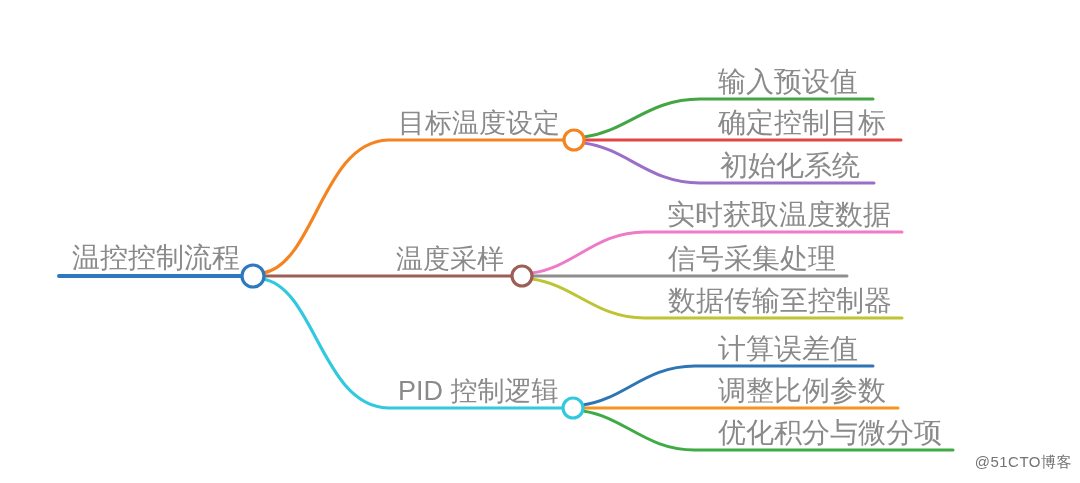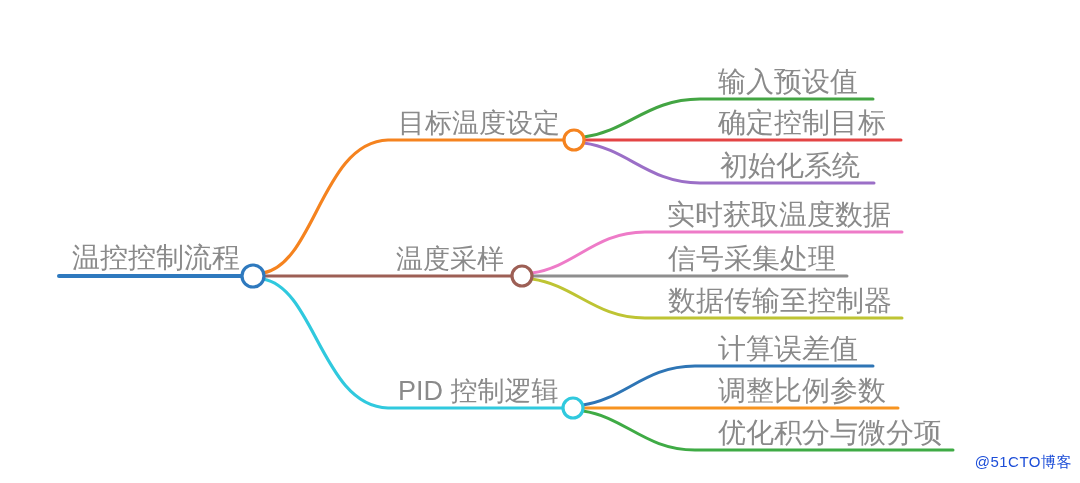--- a/index.html
+++ b/index.html
@@ -19,21 +19,21 @@
     position: absolute;
     left: 0;
     top: 0;
   }
   .watermark {
     position: absolute;
     right: 8px;
     bottom: 11px;
     font-size: 15px;
     letter-spacing: 0.5px;
-    color: #1d4ed8;
+    color: #737373;
     user-select: none;
   }
   text.mm-label {
     fill: #8a8a8a;
     font-family: "Liberation Sans", "DejaVu Sans", sans-serif;
   }
 </style>
 </head>
 <body>
 

